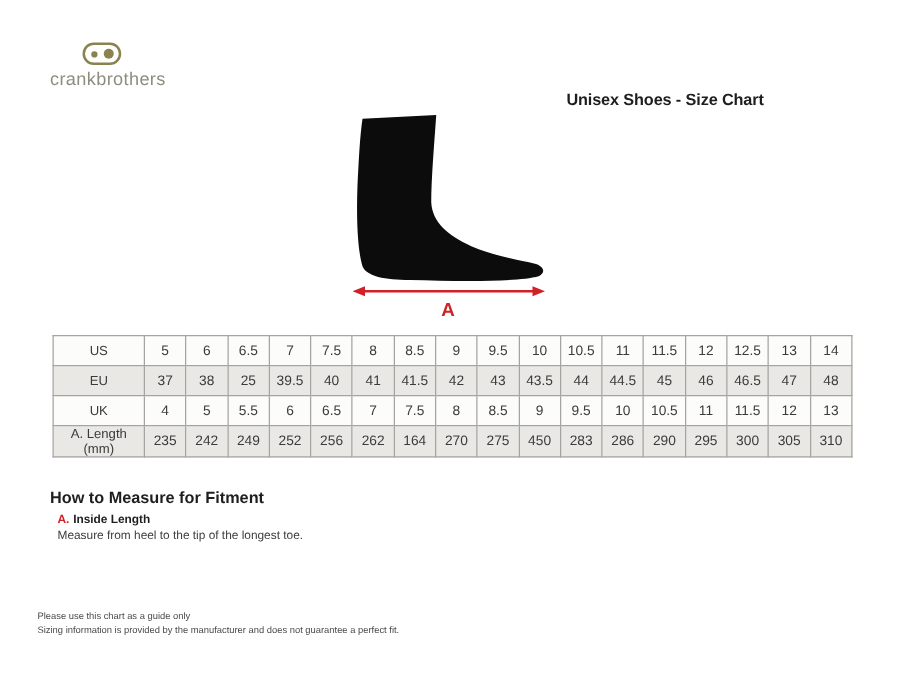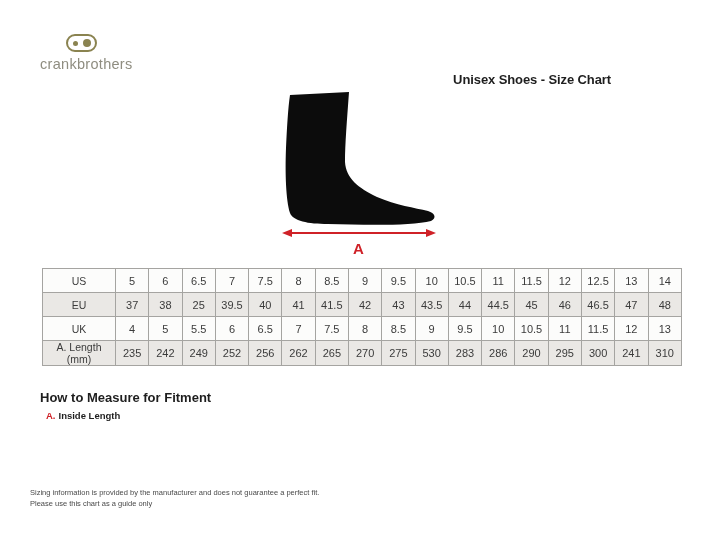--- a/index.html
+++ b/index.html
@@ -182,38 +182,39 @@
           <td>13</td>
         </tr>
         <tr>
           <th>A. Length (mm)</th>
           <td>235</td>
           <td>242</td>
           <td>249</td>
           <td>252</td>
           <td>256</td>
           <td>262</td>
-          <td>265</td>
+          <td>164</td>
           <td>270</td>
           <td>275</td>
-          <td>530</td>
+          <td>450</td>
           <td>283</td>
           <td>286</td>
           <td>290</td>
           <td>295</td>
           <td>300</td>
-          <td>241</td>
+          <td>305</td>
           <td>310</td>
         </tr>
       </tbody>
   </table>
 
   <div class="measure-heading">How to Measure for Fitment</div>
   <div class="measure-item">
     <span class="letter">A.</span><span class="item-title">Inside Length</span>
   </div>
+  <div class="measure-desc">Measure from heel to the tip of the longest toe.</div>
 
   <div class="footer">
+    <div>Please use this chart as a guide only</div>
     <div>Sizing information is provided by the manufacturer and does not guarantee a perfect fit.</div>
-    <div>Please use this chart as a guide only</div>
   </div>
 
 </div>
 
 </body></html>

